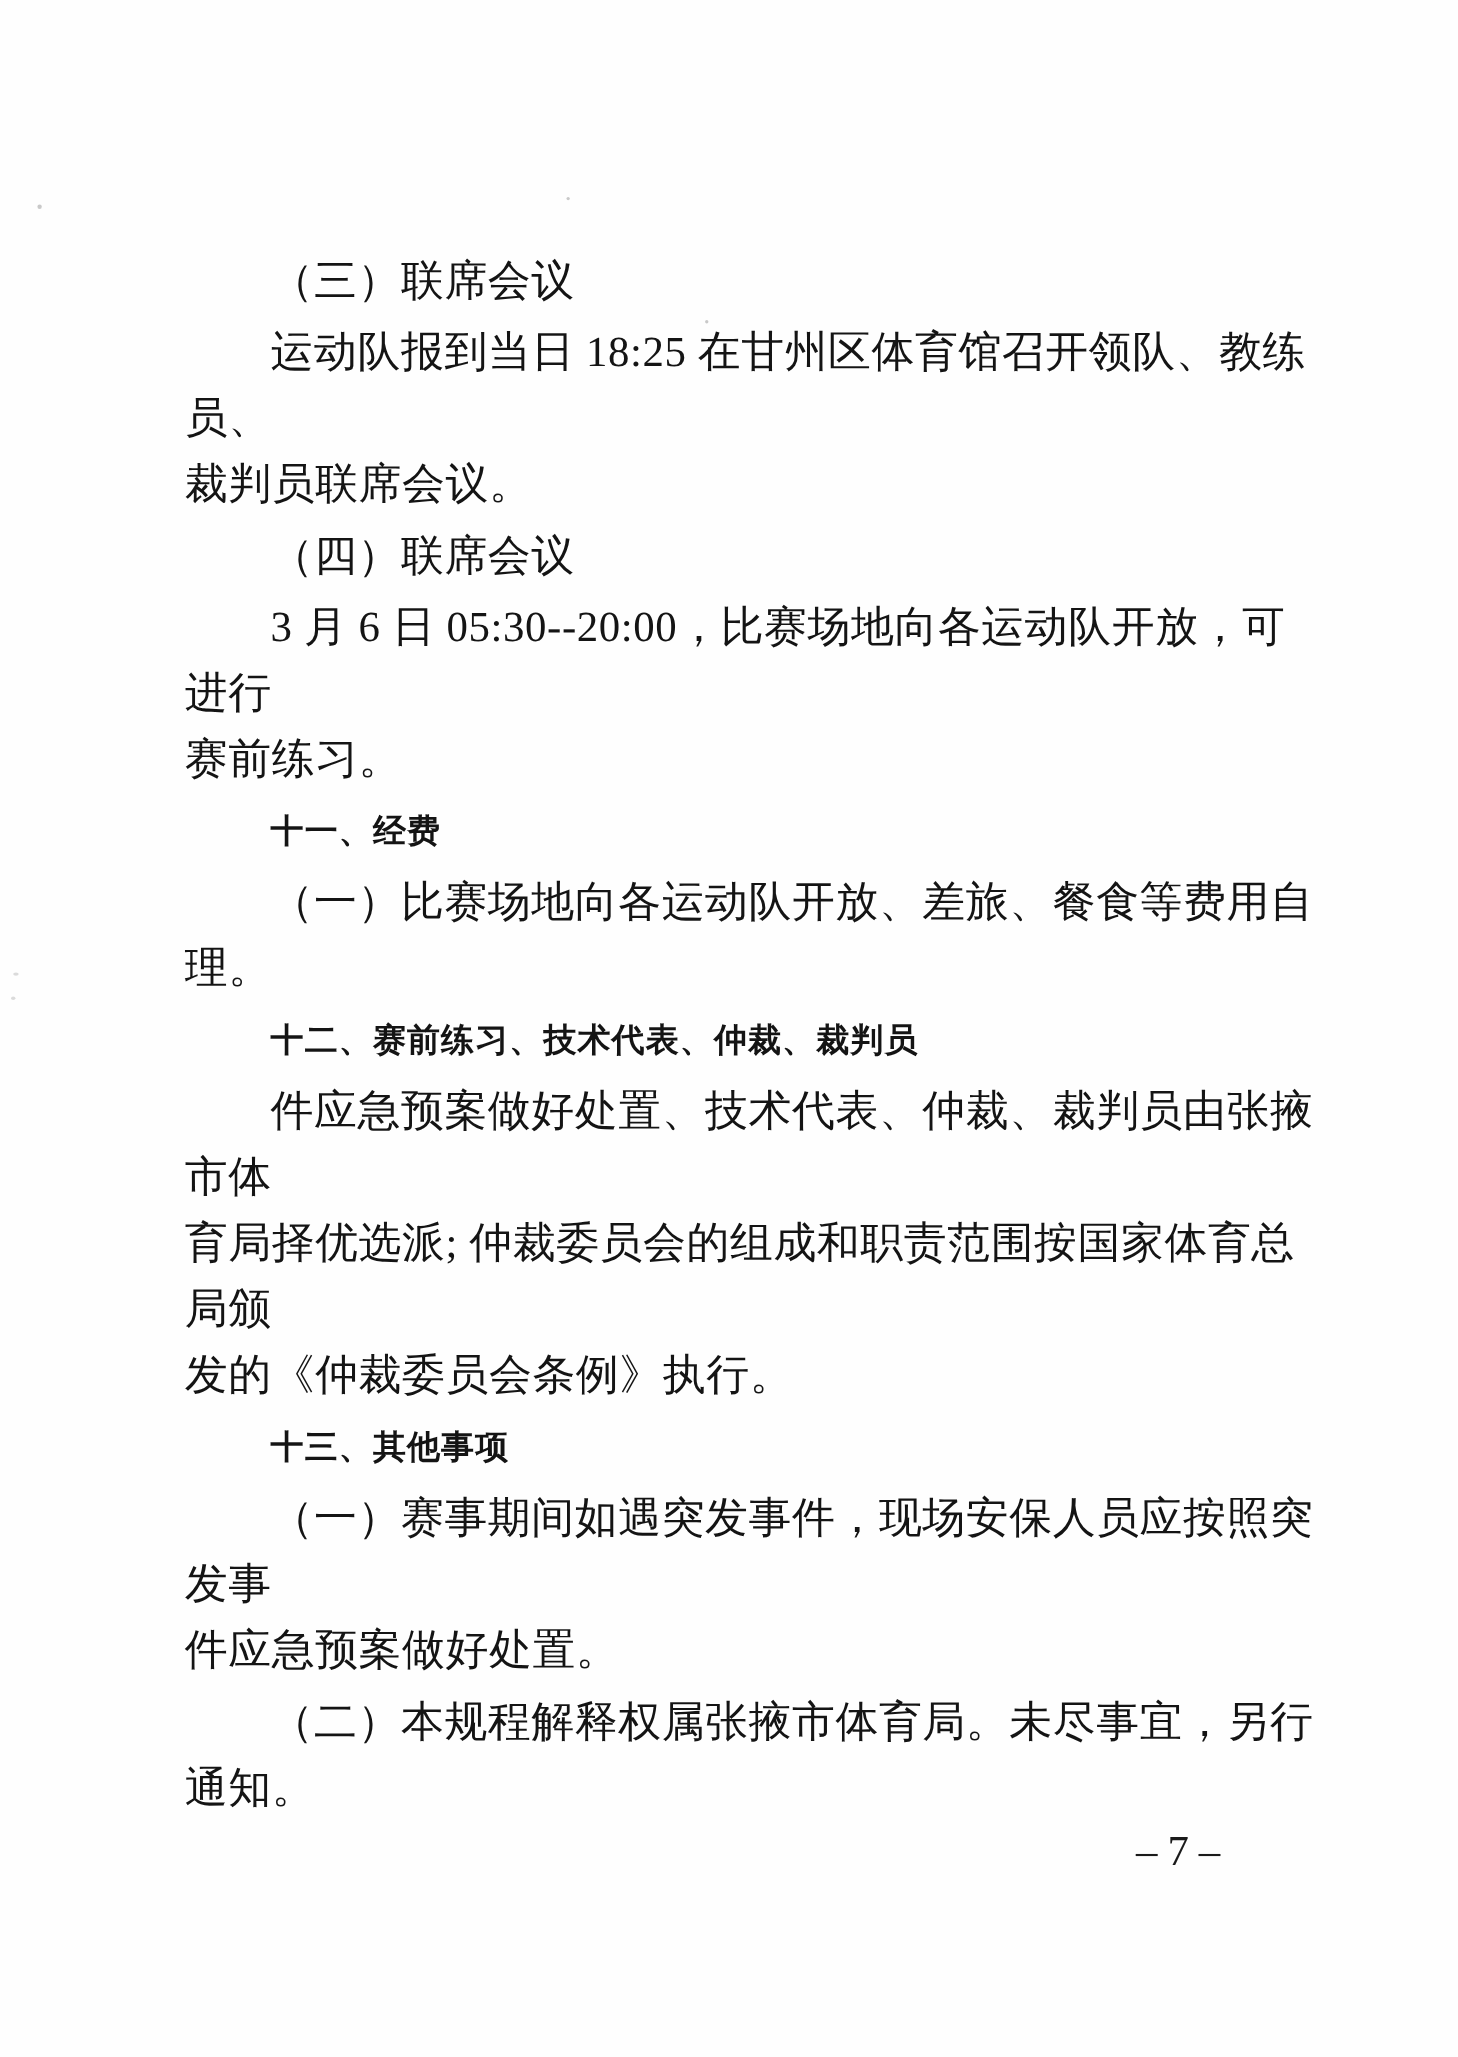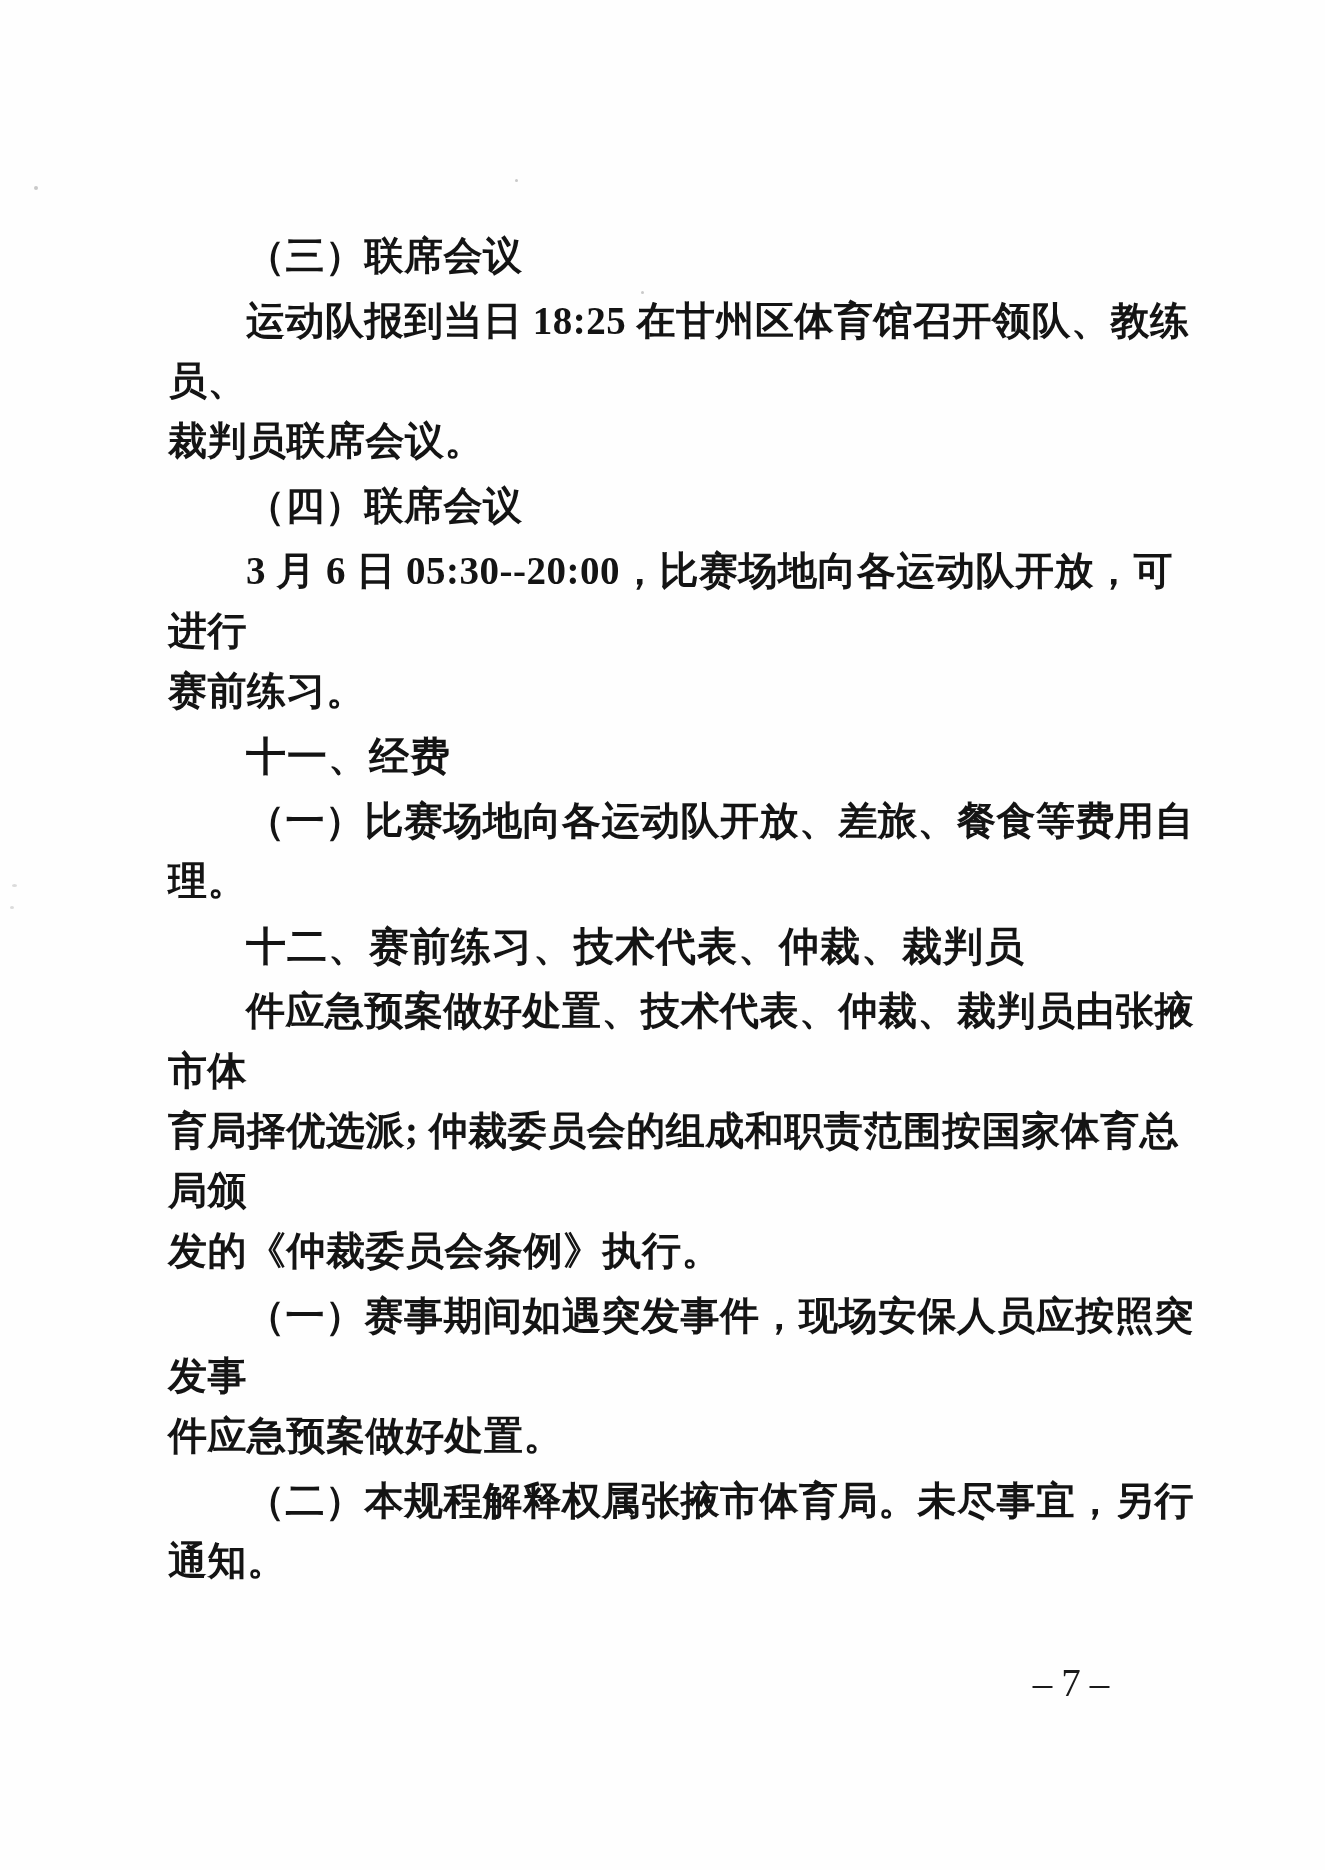--- a/index.html
+++ b/index.html
@@ -24,26 +24,25 @@
     width: 1032px;
   }
   .content p {
     margin: 0 0 5px 0;
     font-size: 39px;
     line-height: 60px;
     letter-spacing: 0.5px;
     text-indent: 78px;           
     white-space: pre-wrap;       
     word-break: break-all;
-    font-weight: bold;
   }
   .content p.heading {
     font-family: "Liberation Sans", sans-serif;
     font-weight: 700;
-    font-size: 40px;
+    font-size: 30px;
     letter-spacing: 1px;
   }
   .page-number {
     position: absolute;
     top: 1660px;
     left: 1003px;
     width: 145px;
     text-align: center;
     font-size: 39px;
     letter-spacing: 9px;
@@ -74,20 +73,21 @@
 裁判员联席会议。</p>
     <p class="sub">（四）联席会议</p>
     <p class="body">3 月 6 日 05:30--20:00，比赛场地向各运动队开放，可进行
 赛前练习。</p>
     <p class="heading">十一、经费</p>
     <p class="body">（一）比赛场地向各运动队开放、差旅、餐食等费用自理。</p>
     <p class="heading">十二、赛前练习、技术代表、仲裁、裁判员</p>
     <p class="body">件应急预案做好处置、技术代表、仲裁、裁判员由张掖市体
 育局择优选派; 仲裁委员会的组成和职责范围按国家体育总局颁
 发的《仲裁委员会条例》执行。</p>
+    <p class="heading">十三、其他事项</p>
     <p class="body">（一）赛事期间如遇突发事件，现场安保人员应按照突发事
 件应急预案做好处置。</p>
     <p class="body">（二）本规程解释权属张掖市体育局。未尽事宜，另行通知。</p>
   </main>
 
   <div class="page-number">–7–</div>
 
   <div class="speck s1"></div>
   <div class="speck s2"></div>
   <div class="speck s3"></div>

